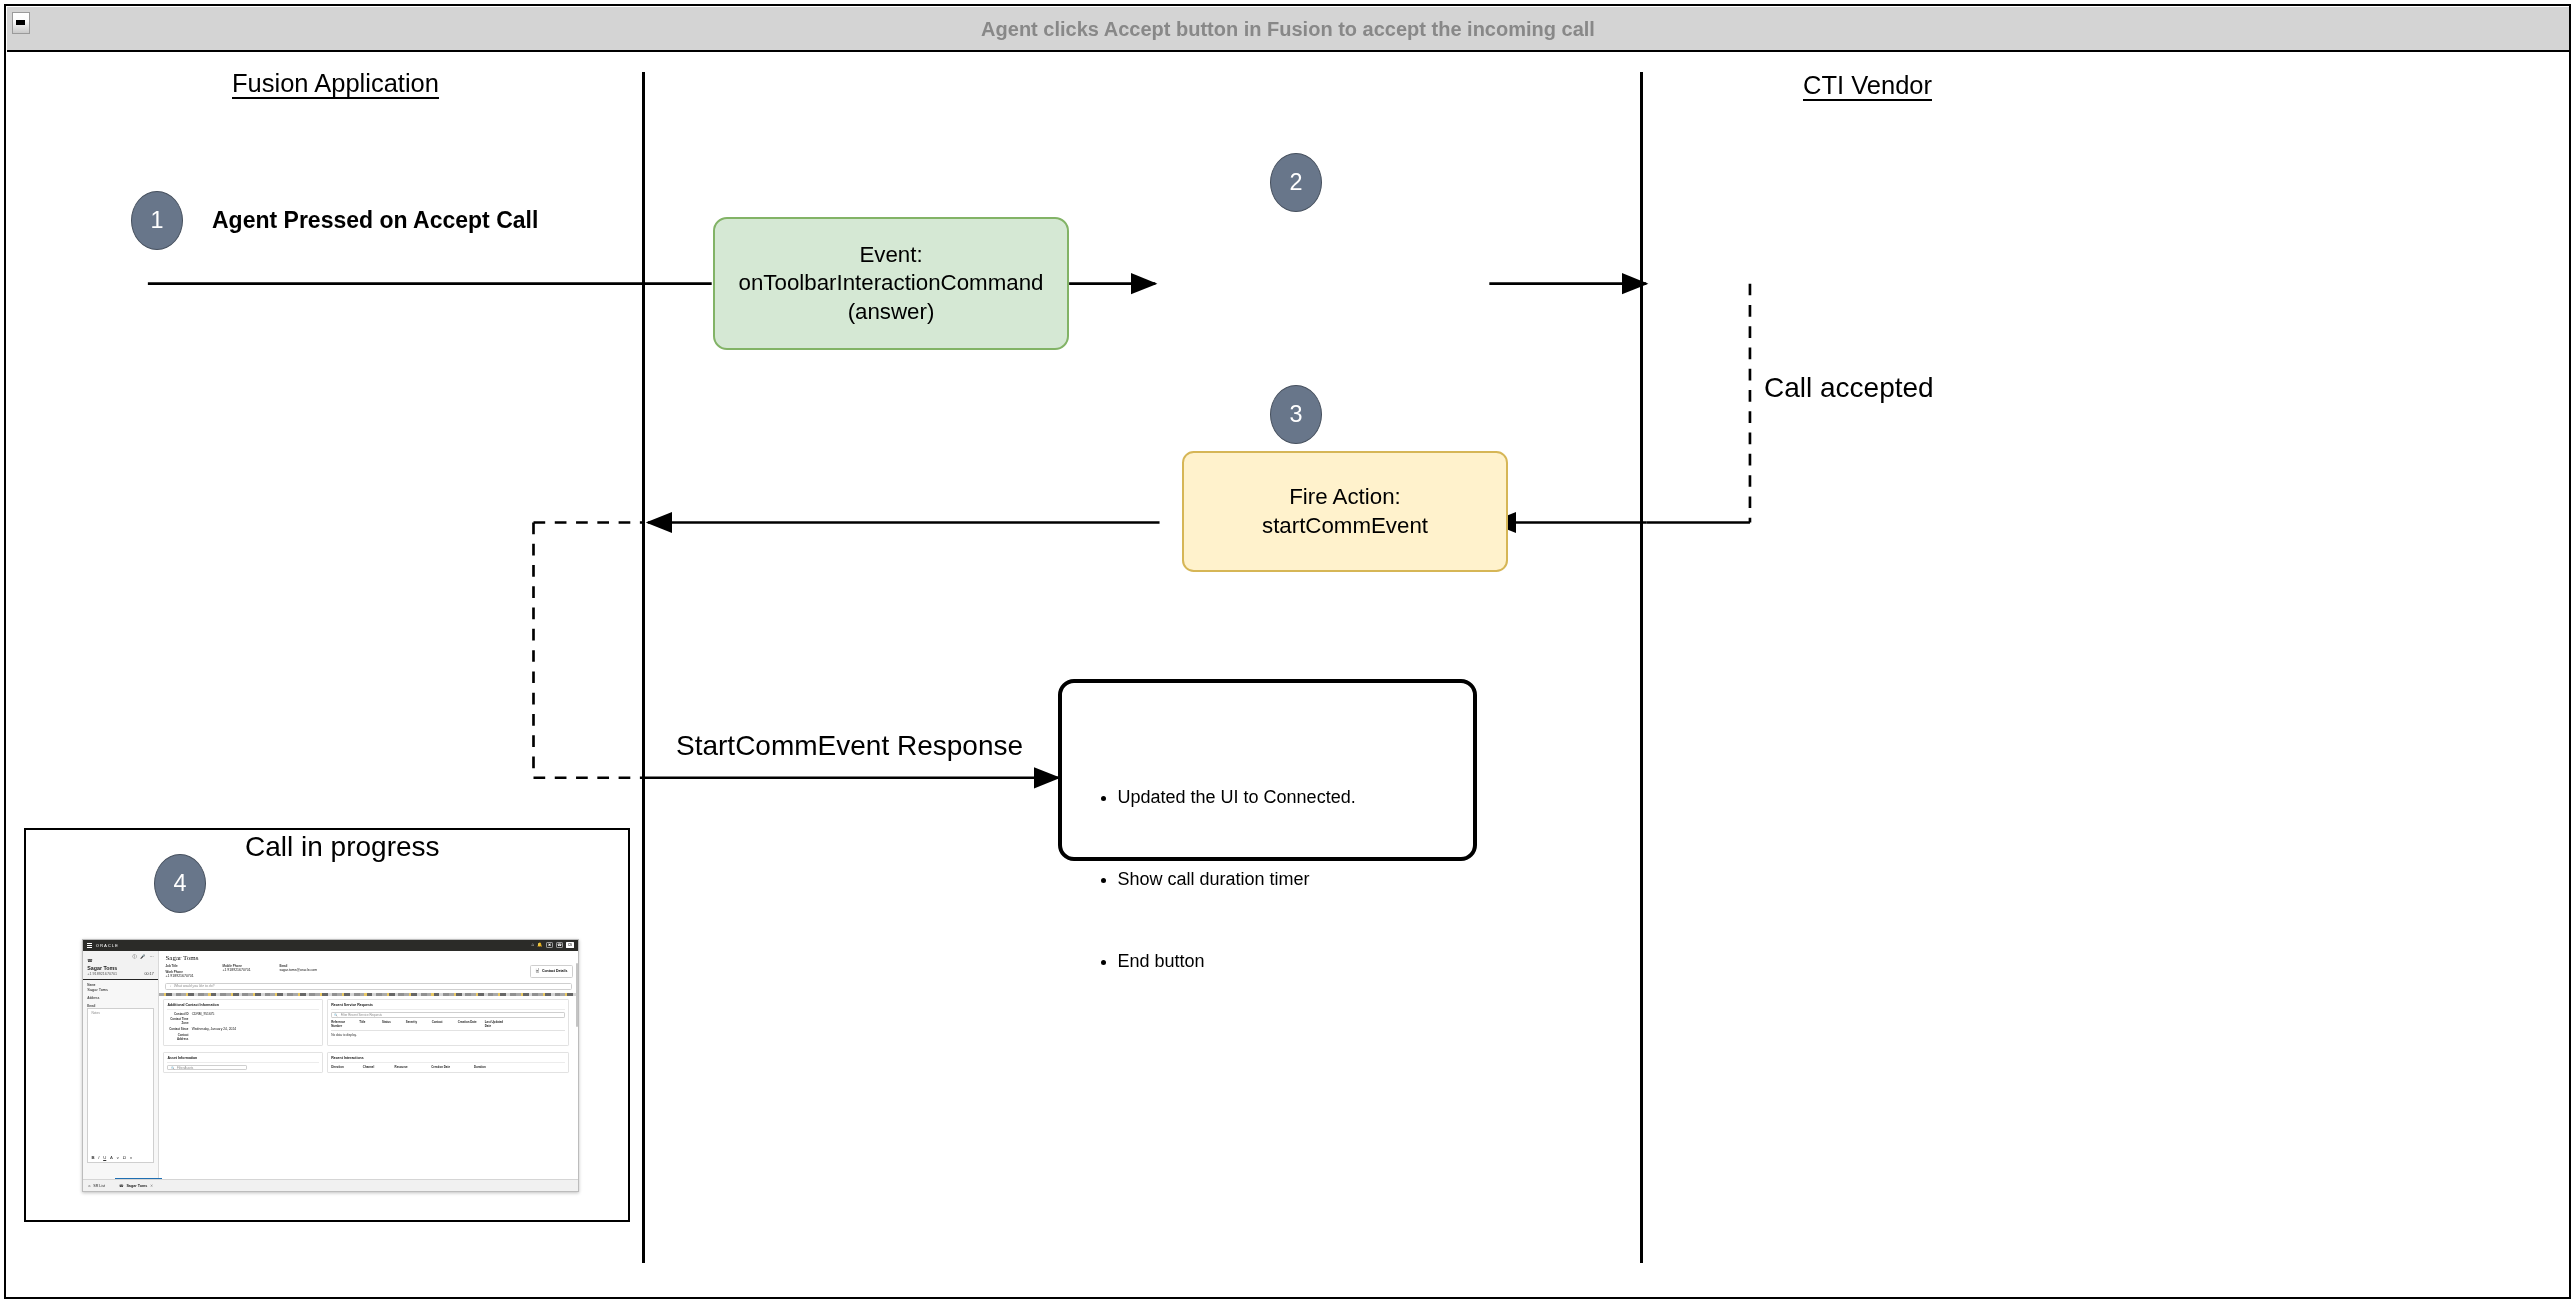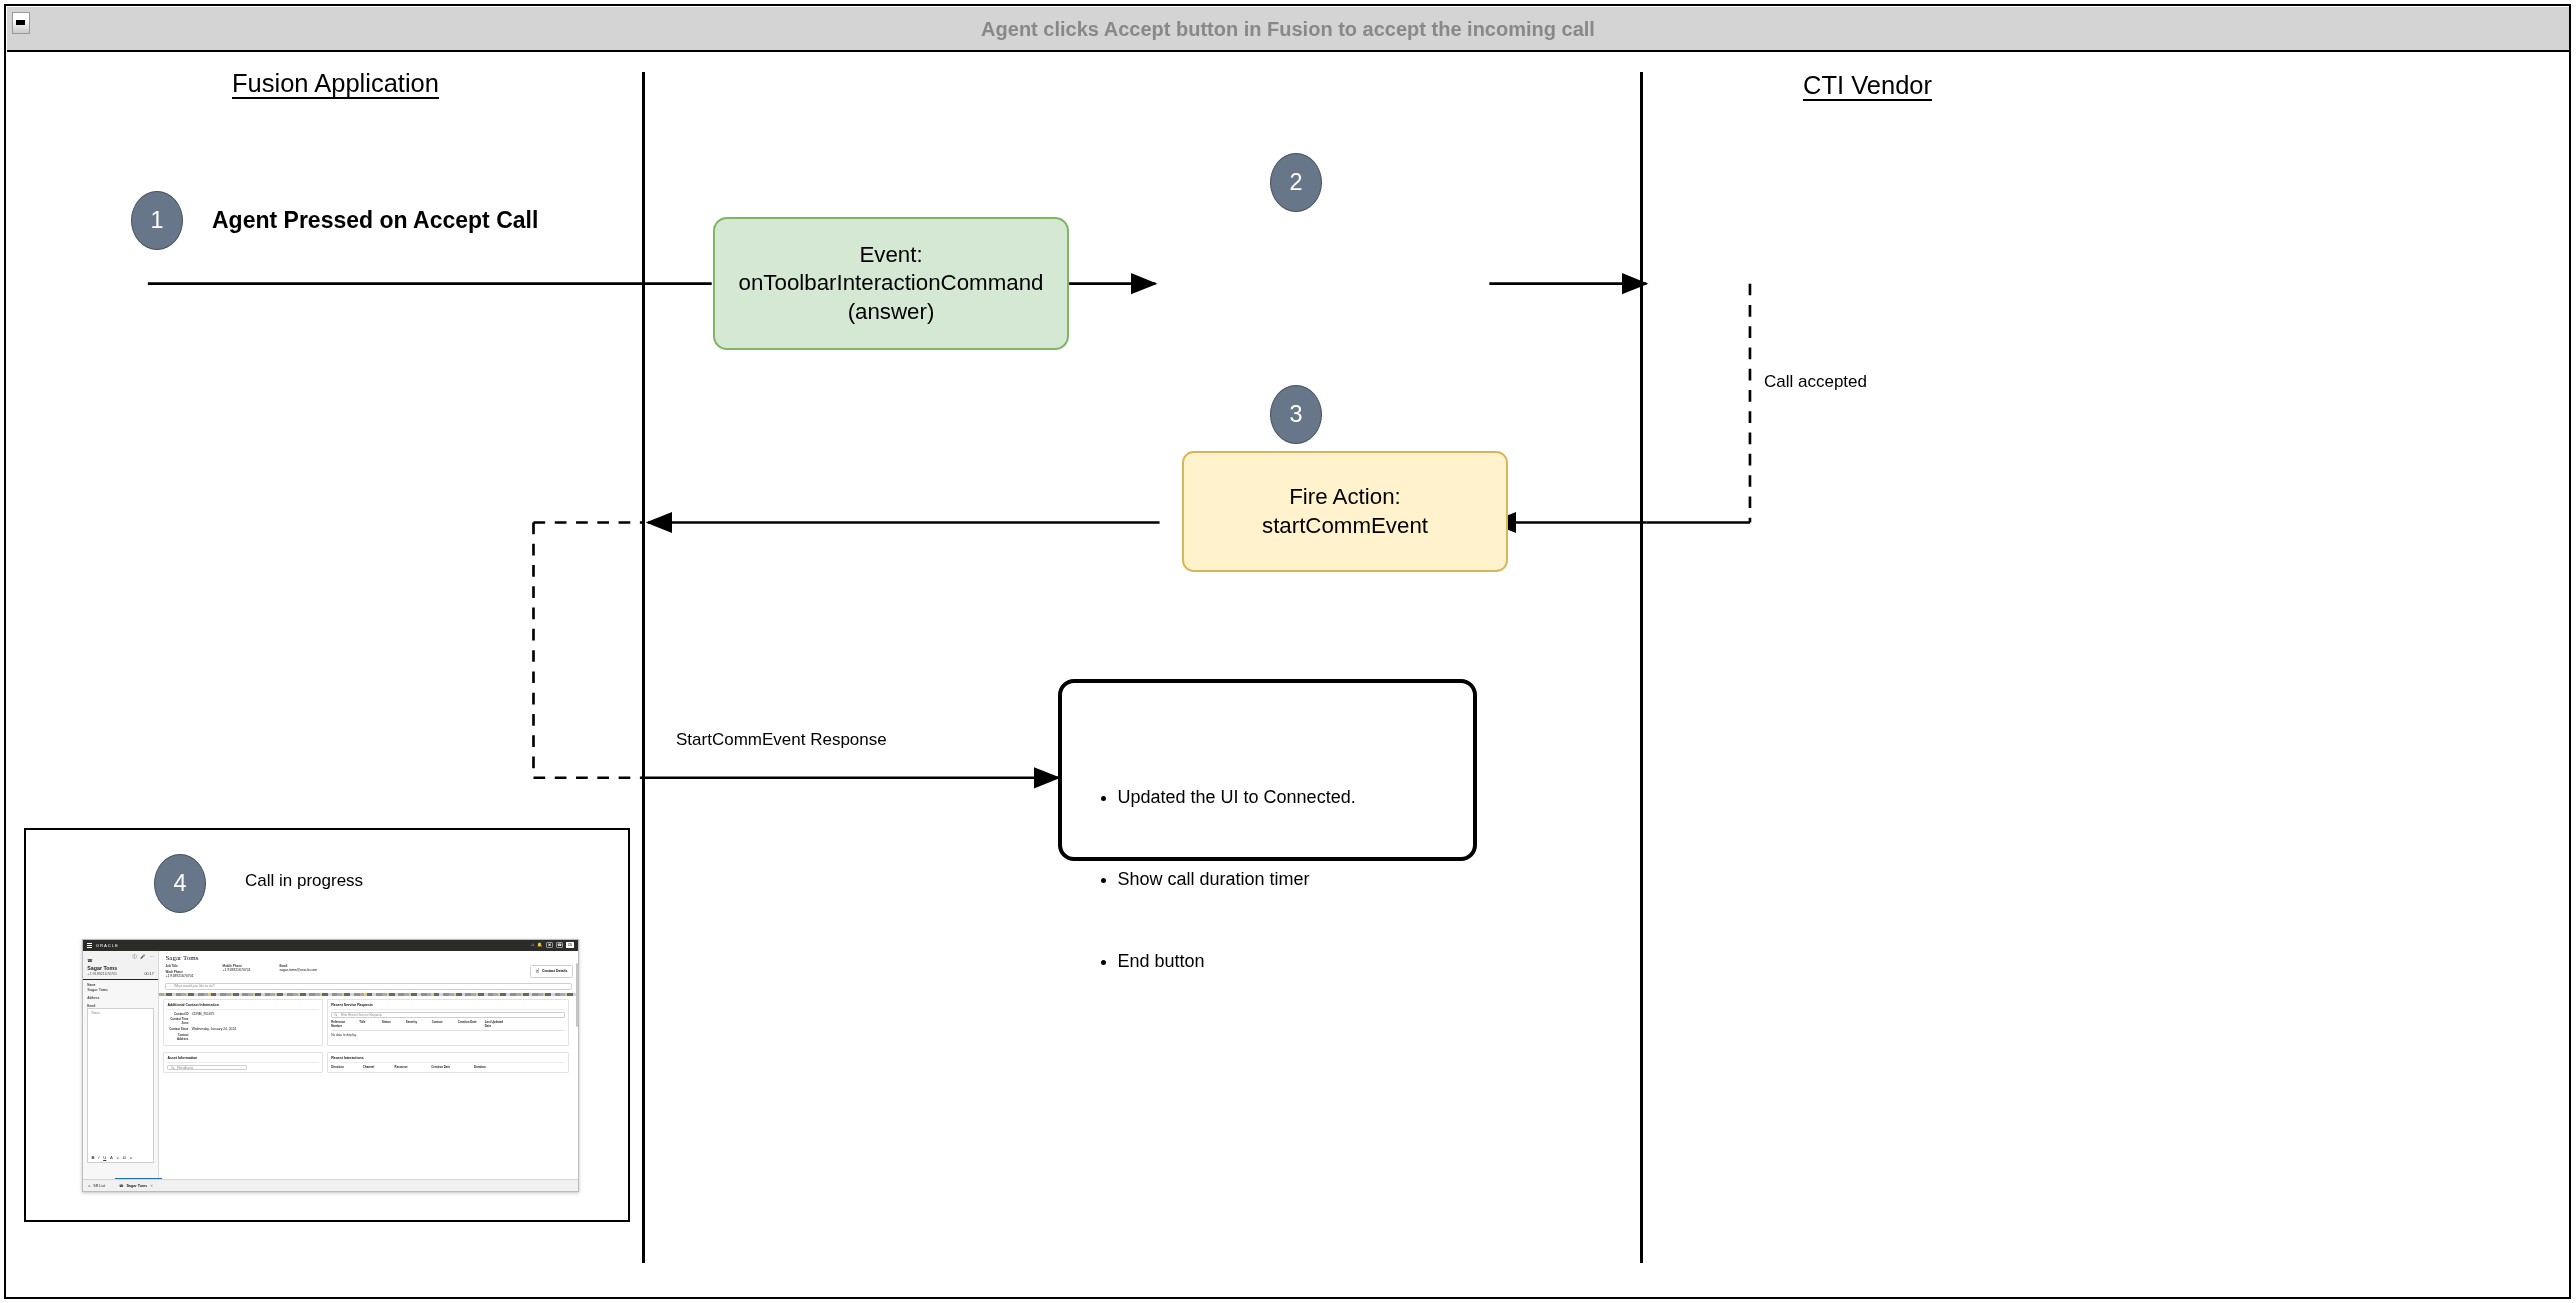--- a/index.html
+++ b/index.html
@@ -107,21 +107,21 @@
   .node.bullets ul { margin:0; padding:0 0 0 24.5px; }
   .node.bullets li {
     font-size:18px; line-height:1.32; text-align:left;
     margin-bottom:2.1px;
     margin-top:28px;
   }
 
   
   .lbl {
     position:absolute;
-    font-size:17px;
+    font-size:28px;
     white-space:nowrap;
     color:#000;
   }
   .lbl.bold { font-weight:bold; font-size:23px; }
 
   
   svg.wires { position:absolute; left:0; top:0; width:2576px; height:1304px; pointer-events:none; }
 
   
   .shot-frame {
@@ -276,21 +276,21 @@
   <div class="node bullets" style="left:1058px; top:679px; width:419px; height:182px;">
     <ul>
       <li>Updated the UI to Connected.</li>
       <li>Show call duration timer</li>
       <li>End button</li>
     </ul>
   </div>
 
   <div class="shot-frame" style="left:24px; top:828px; width:606px; height:394px;"></div>
   <div class="badge" style="left:154px; top:854px; width:52px; height:59px;">4</div>
-  <div class="lbl" style="left:245px; top:871px;">Call in progress</div>
+  <div class="lbl" style="left:245px; top:831px;">Call in progress</div>
 
   <div class="shot" style="left:82px; top:939px; width:497px; height:253px;">
 
     <div class="s-topbar">
       <div class="s-ham">
           <i></i>
           <i></i>
           <i></i>
         </div>
       <div class="s-oracle">ORACLE</div>

